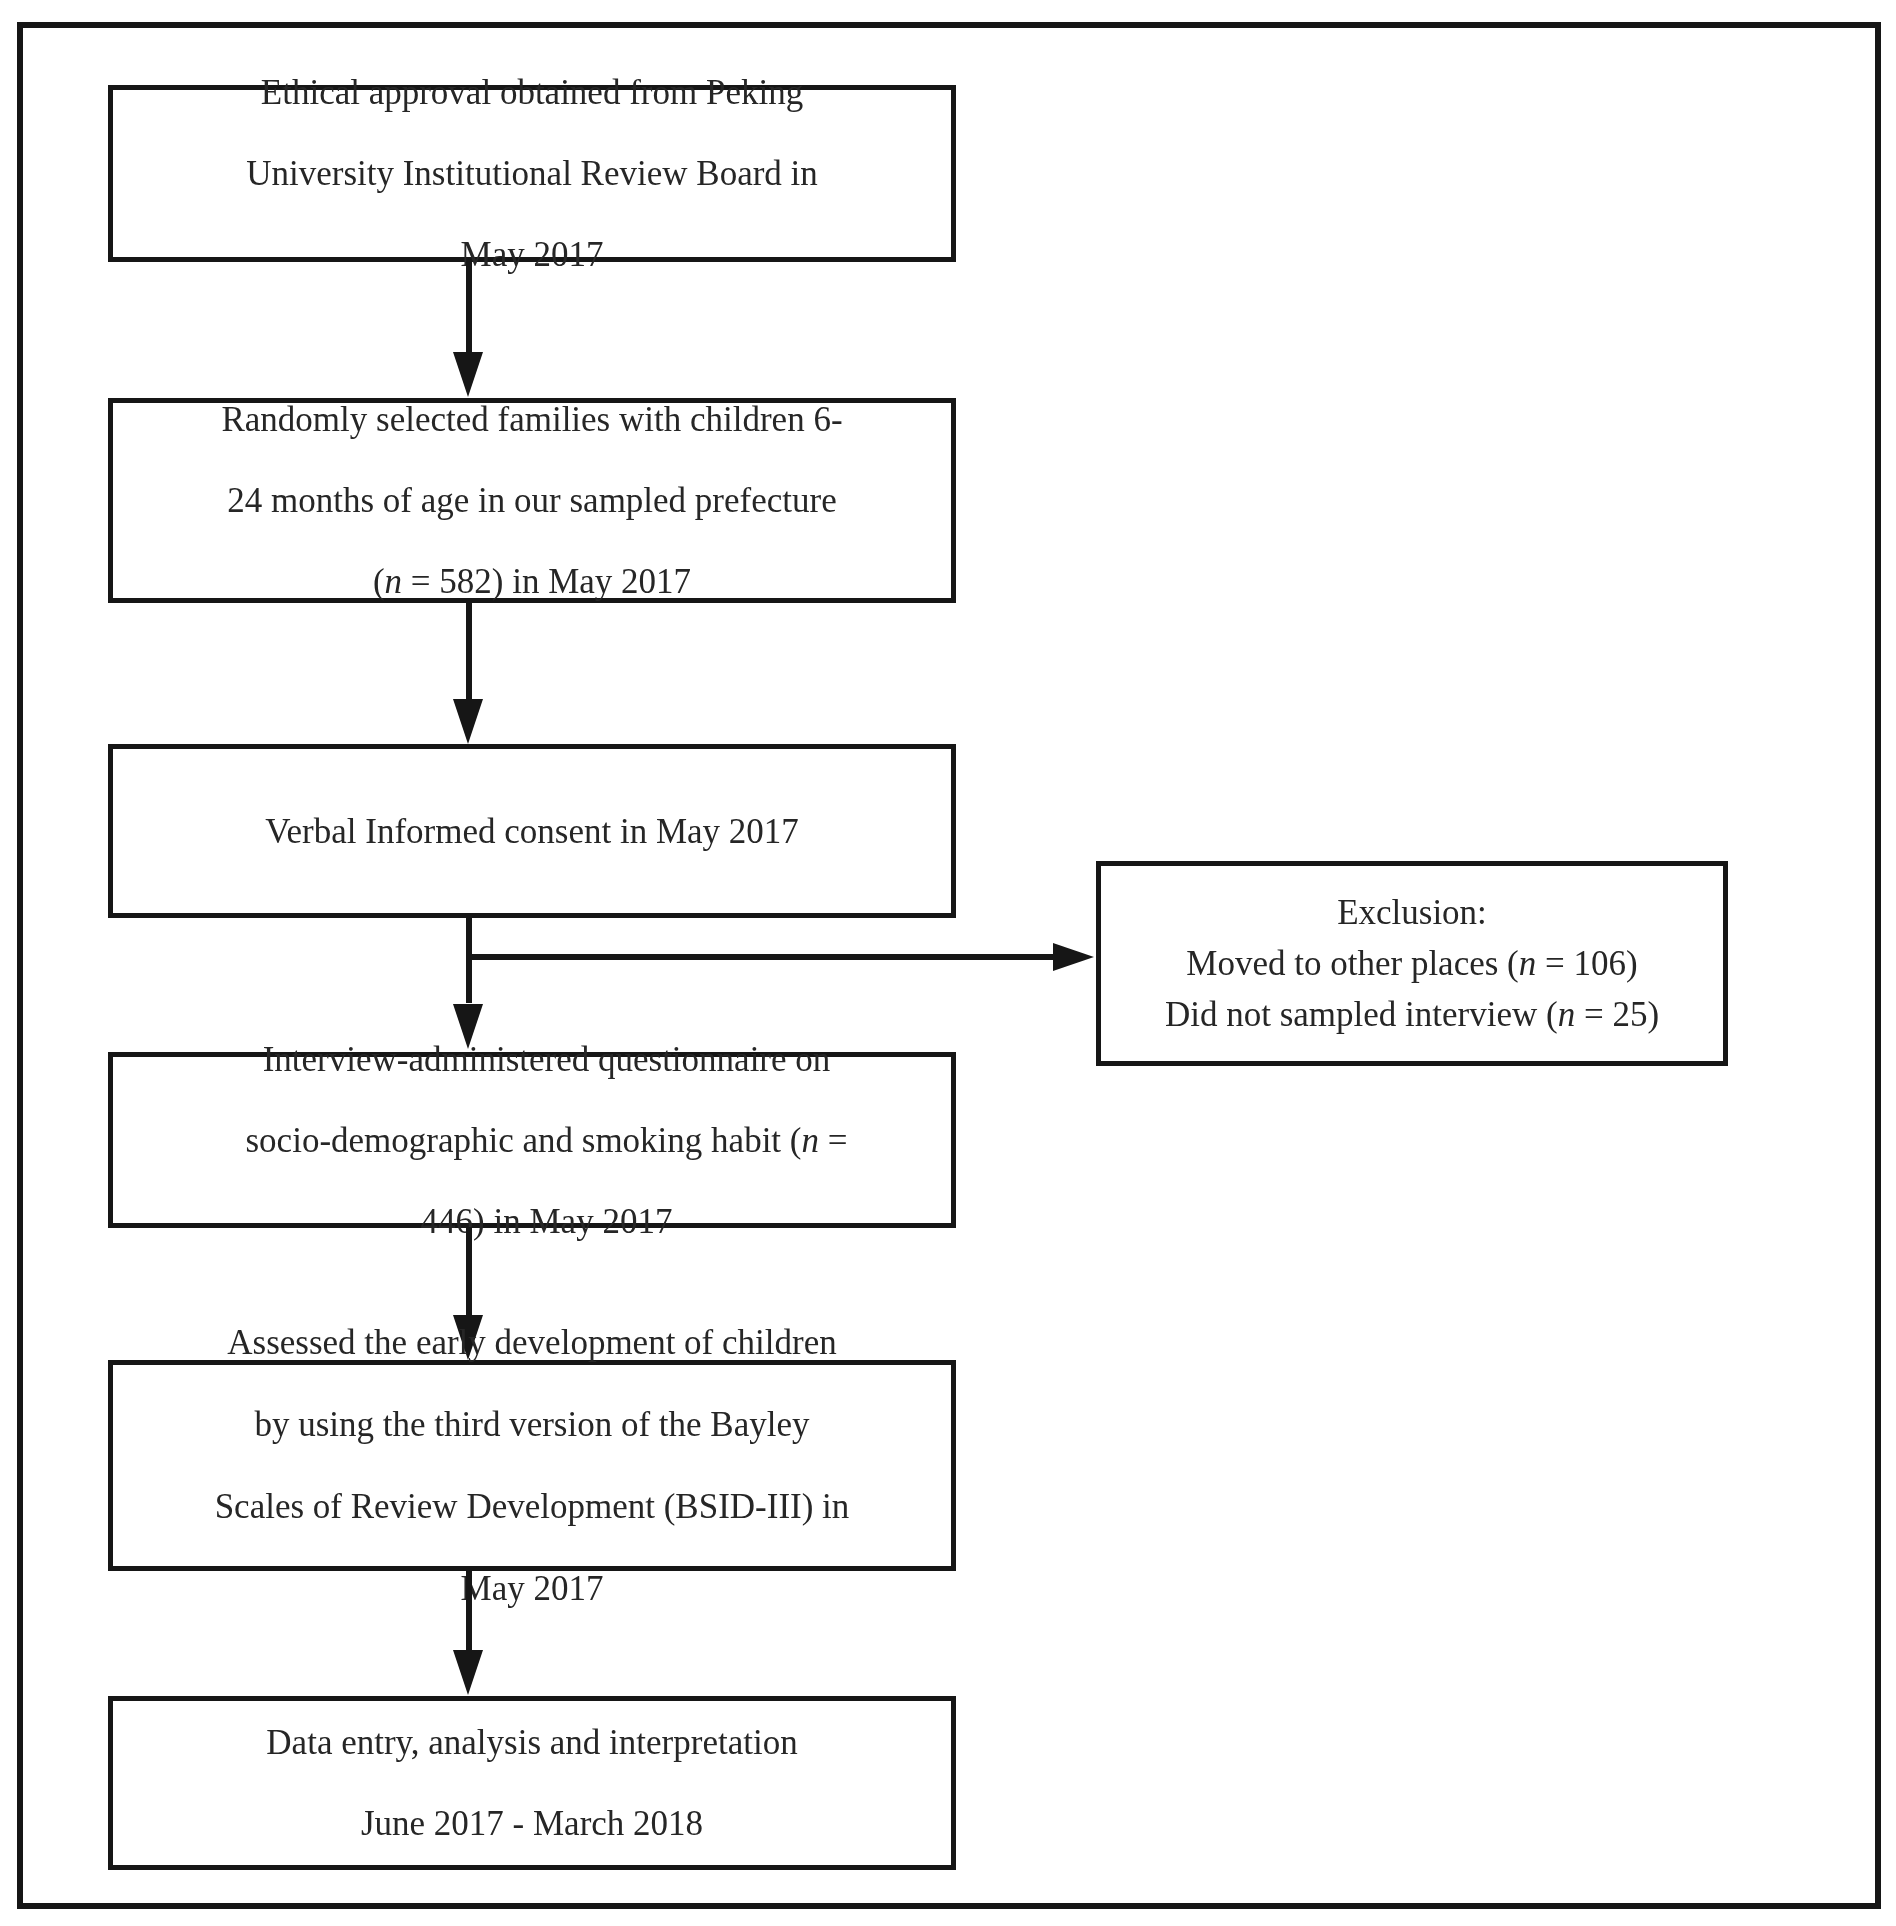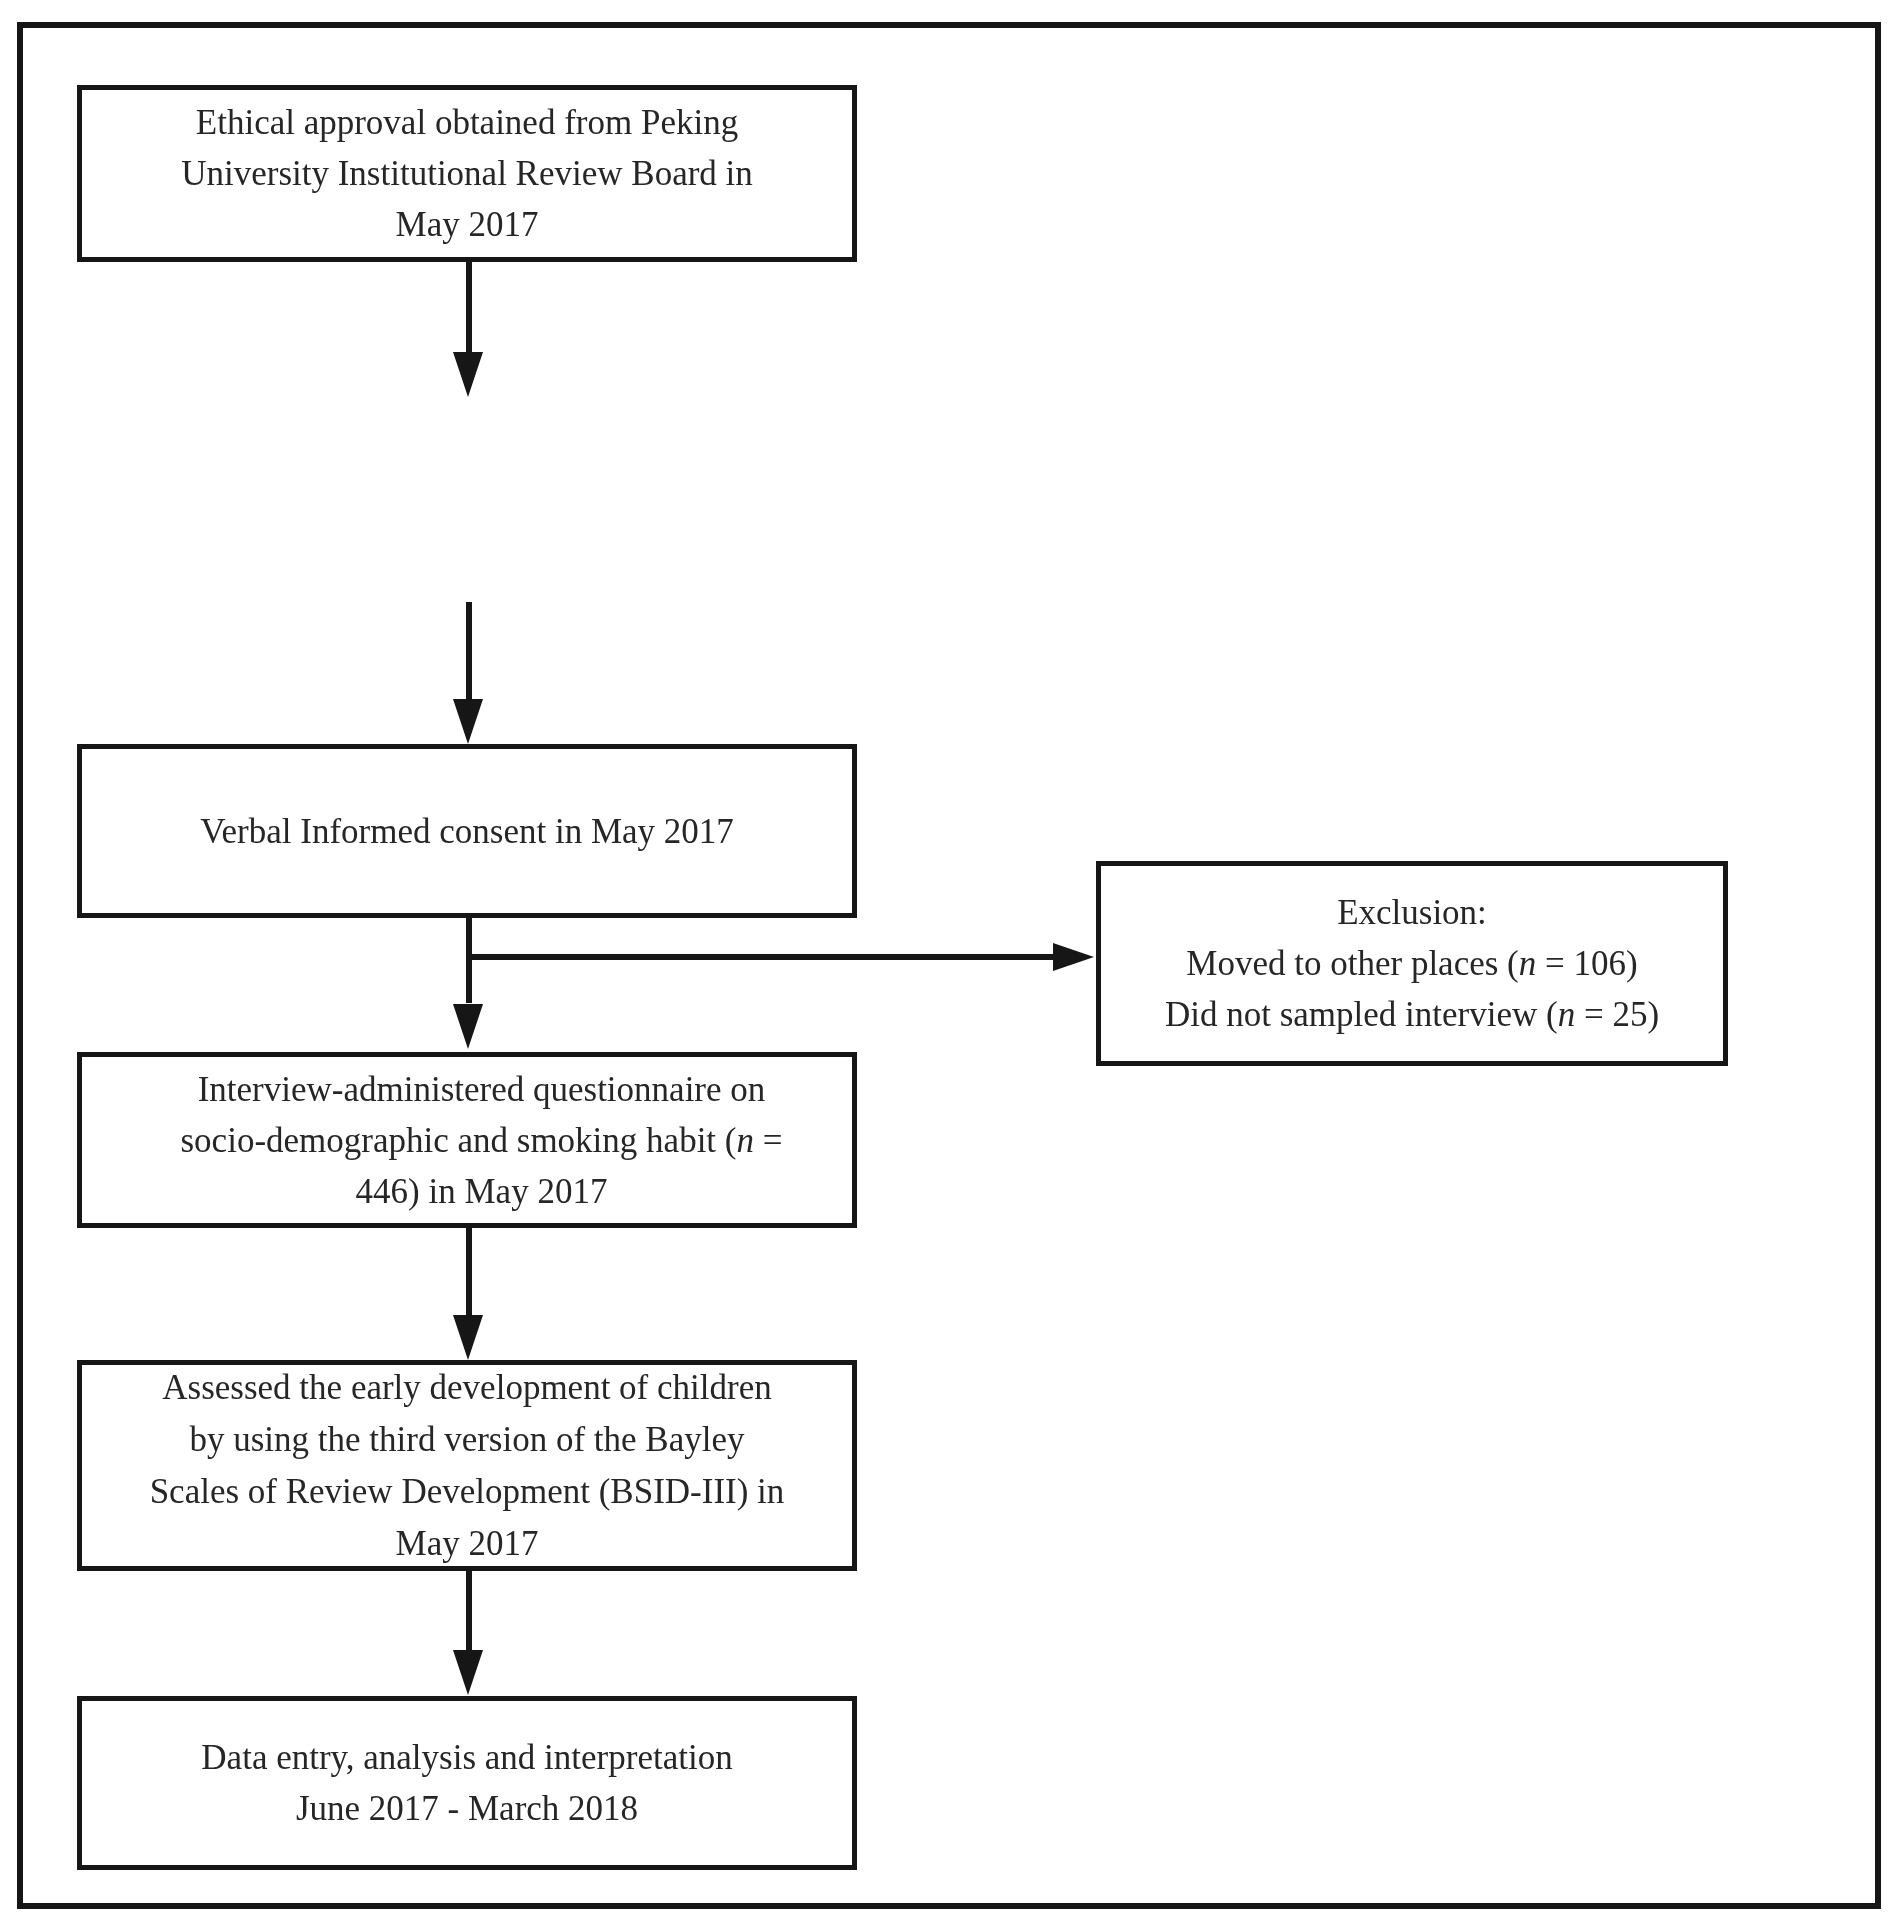--- a/index.html
+++ b/index.html
@@ -32,21 +32,21 @@
     justify-content: center;
     text-align: center;
     color: var(--text, #262626);
     font-size: 35px;
     line-height: 51px;
     padding: 0 8px;
   }
   .box .line { white-space: nowrap; }
   .box .it { font-style: italic; }
 
-  .col-box { left: 77px; width: 780px; }
+  .col-box { left: 108px; width: 848px; gap: 30px; }
   #box-ethics        { top: 85px;  height: 177px; }
   #box-sampling      { top: 398px;  height: 205px; }
   #box-consent       { top: 744px; height: 174px; }
   #box-questionnaire { top: 1052px; height: 176px; padding-left: 37px; }
   #box-bsid          { top: 1360px; height: 211px; line-height: 52px; }
   #box-analysis      { top: 1696px; height: 174px; }
   #box-exclusion     { left: 1096px; top: 861px; width: 632px; height: 205px; }
 
   .vline {
     position: absolute;
@@ -96,20 +96,25 @@
 
   <div class="box col-box" id="box-ethics">
       <div class="line"><span>Ethical approval obtained from Peking</span></div>
       <div class="line"><span>University Institutional Review Board in</span></div>
       <div class="line"><span>May 2017</span></div>
     </div>
 
   <div class="vline" id="arrow1-line"></div>
   <div class="tri-down" id="arrow1-head"></div>
 
+  <div class="box col-box" id="box-sampling">
+      <div class="line"><span>Randomly selected families with children 6-</span></div>
+      <div class="line"><span>24 months of age in our sampled prefecture</span></div>
+      <div class="line"><span>(</span><span class="it">n</span><span> = 582) in May 2017</span></div>
+    </div>
 
   <div class="vline" id="arrow2-line"></div>
   <div class="tri-down" id="arrow2-head"></div>
 
   <div class="box col-box" id="box-consent">
       <div class="line"><span>Verbal Informed consent in May 2017</span></div>
     </div>
 
   <div class="vline" id="arrow3-line"></div>
   <div class="tri-down" id="arrow3-head"></div>

